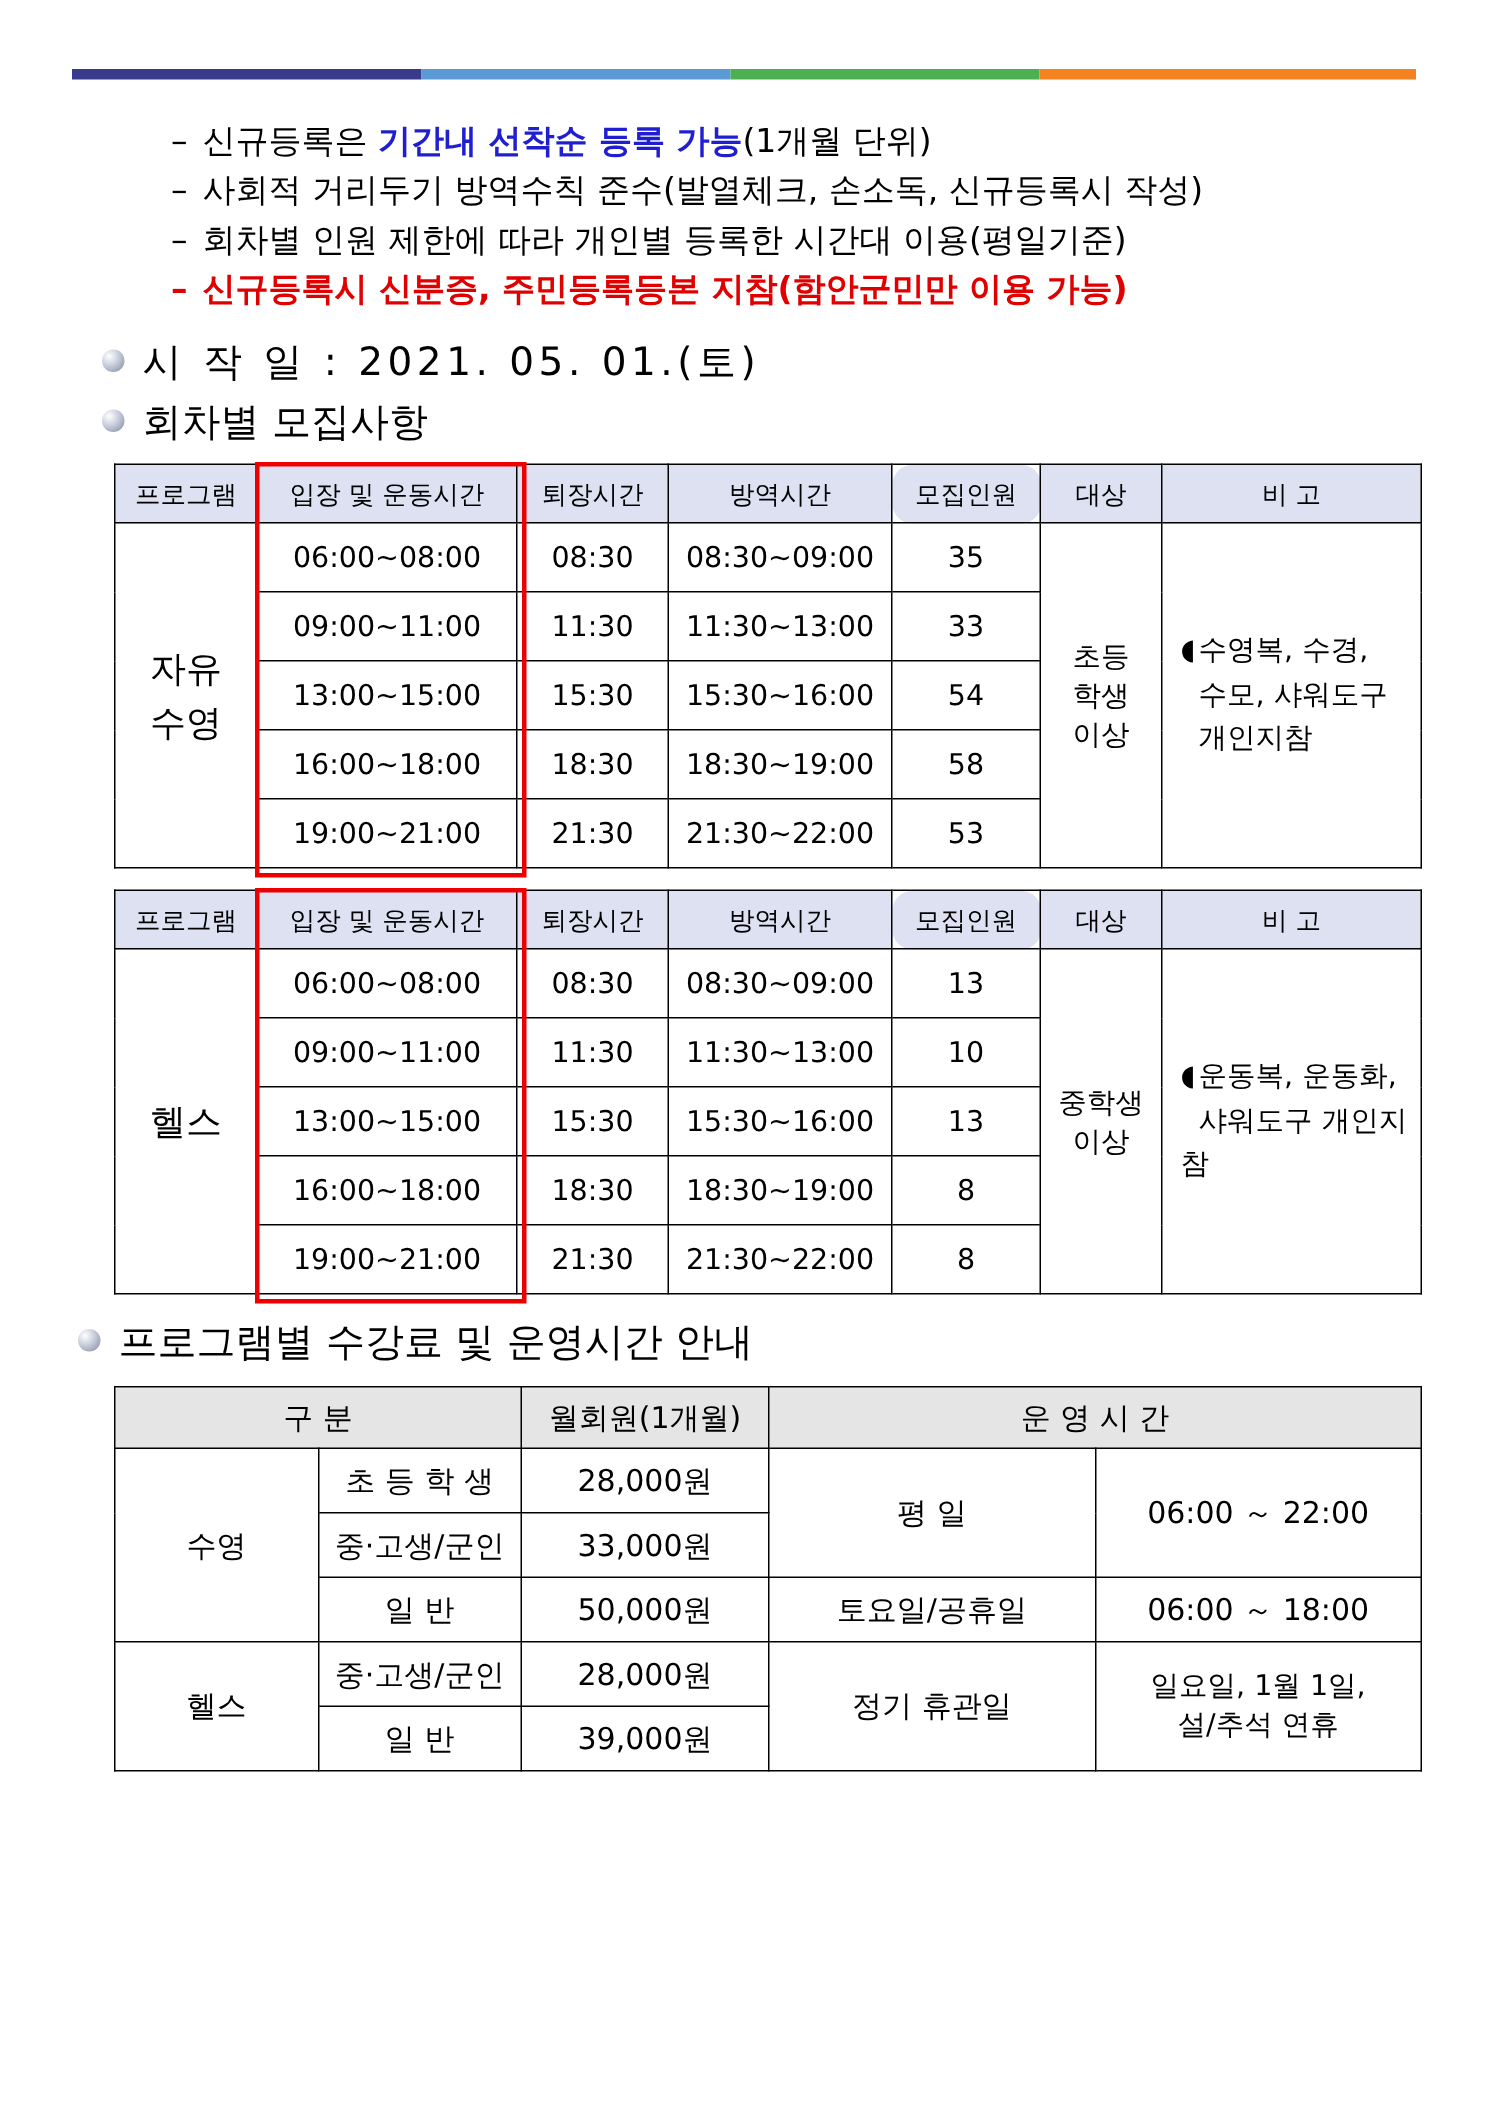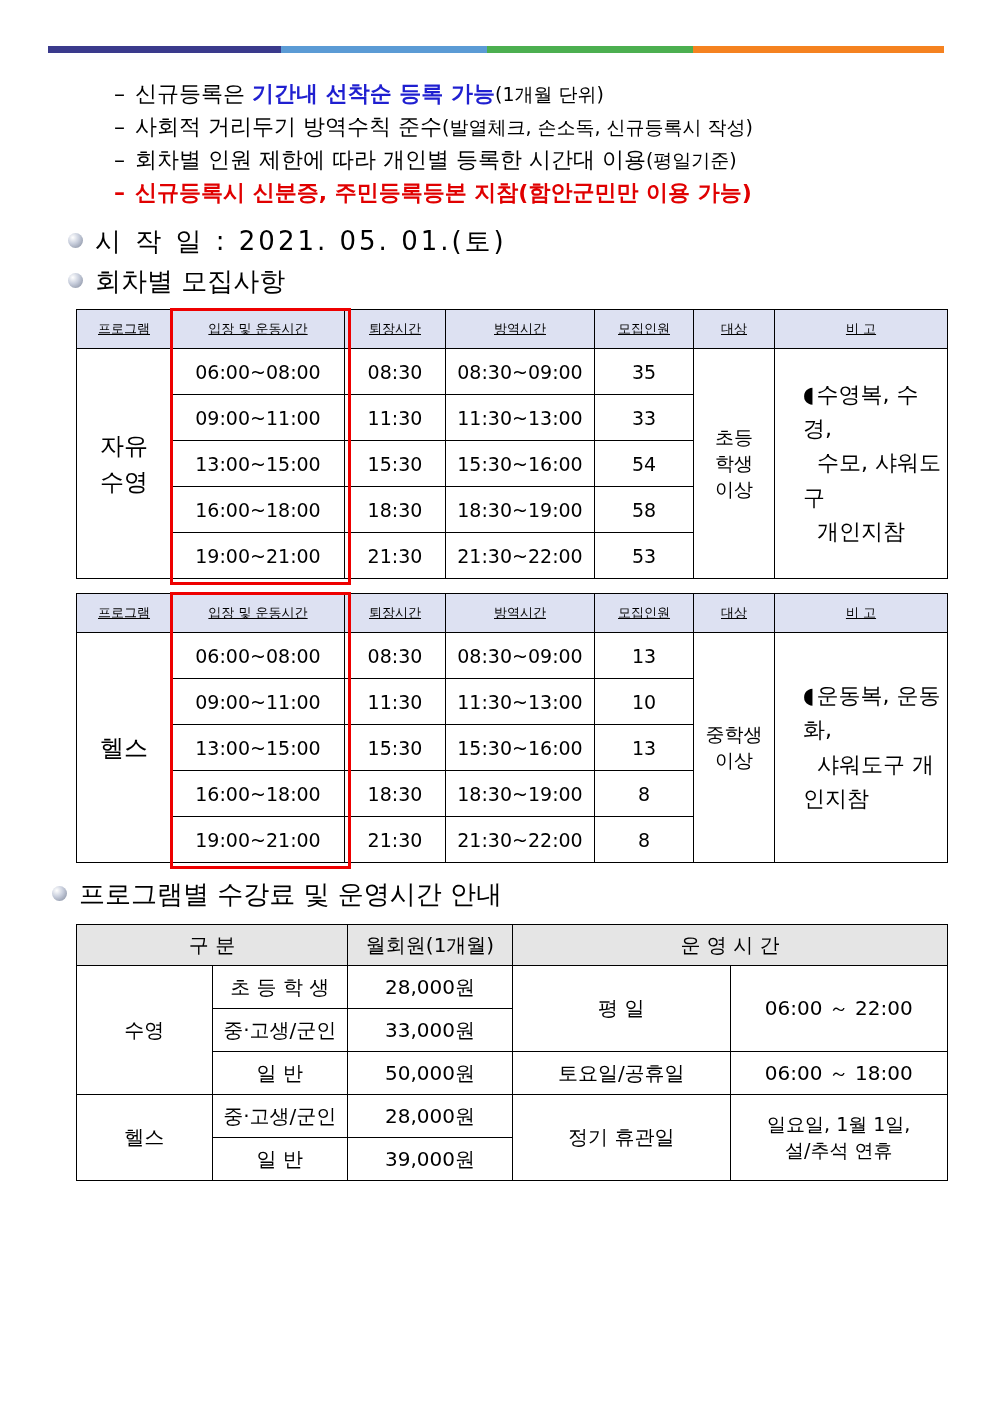--- a/index.html
+++ b/index.html
@@ -68,21 +68,21 @@
     font-size: 26px;
     letter-spacing: 0px;
   }
   .sub {
     font-size: 22px;
     margin-left: 46px;
     margin-bottom: 3px;
     white-space: nowrap;
   }
   .sub .dash { margin-right: 10px; }
-  .sub .small { font-size: 19px; }
+  .sub .small { font-size: 22px; }
   .blue-b { color: #1f1fd0; font-weight: bold; }
   .red-b { color: #e00000; font-weight: bold; }
   .spaced { letter-spacing: 3px; }
 
   
   table {
     border-collapse: collapse;
     font-size: 19px;
   }
   .sched {
@@ -93,36 +93,35 @@
   .sched th, .sched td {
     border: 1px solid #000;
     text-align: center;
     padding: 0;
     height: 45px;
     font-weight: normal;
   }
   .sched thead th {
     background: #dde1f2;
     height: 38px;
-    font-size: 13px;
-    text-decoration: underline;
+    font-size: 17px;
   }
   .sched td.prog { font-size: 24px; line-height: 1.5; }
   .sched td.note {
     text-align: left;
-    padding-left: 28px;
-    font-size: 22px;
+    padding-left: 12px;
+    font-size: 19px;
     line-height: 1.55;
   }
   .sched td.note .ring { margin-right: 2px; }
   .c-prog { width: 94px; }
   .c-enter { width: 172px; }
   .c-exit  { width: 100px; }
   .c-clean { width: 148px; }
-  .c-cap   { width: 98px; }
+  .c-cap   { width: 98px; border-radius: 13px; }
   .c-tgt   { width: 80px; }
 
   
   .sched-wrap { position: relative; }
   .redbox {
     position: absolute;
     border: 3px solid #ee0000;
     pointer-events: none;
   }
 

